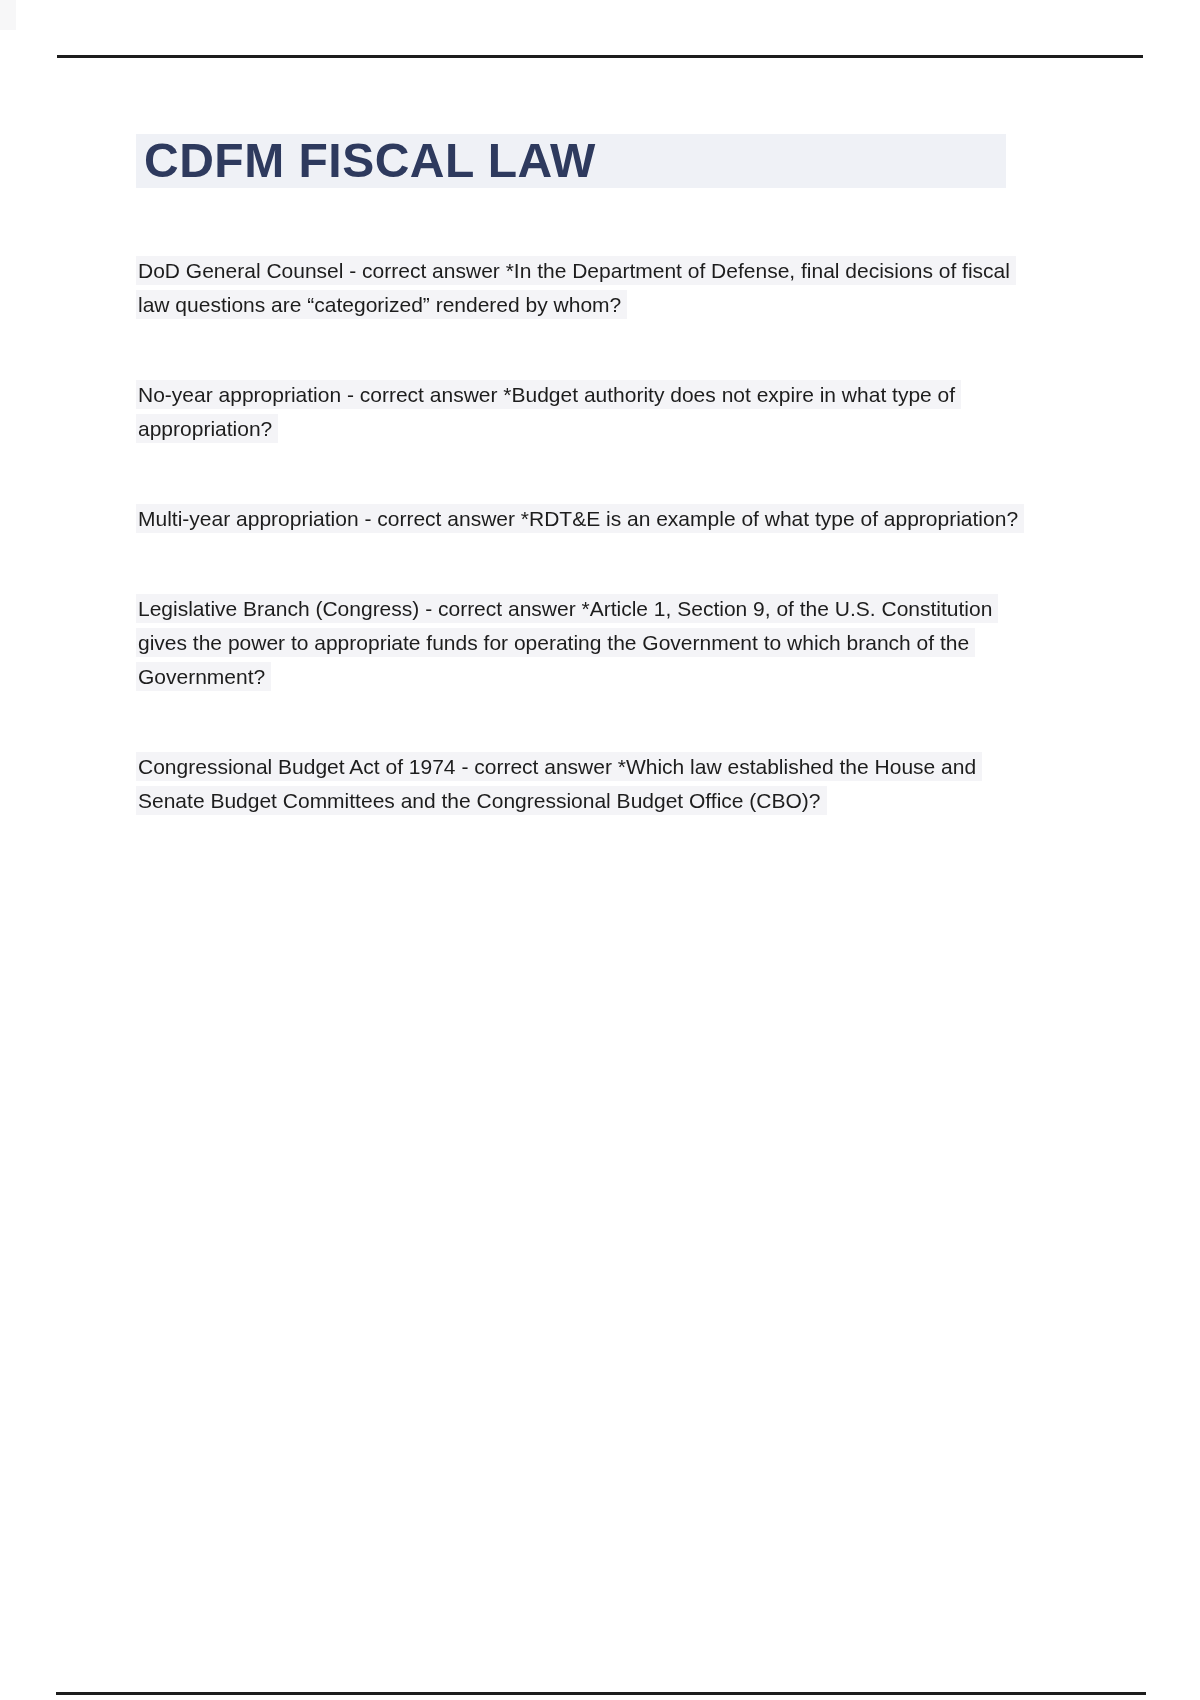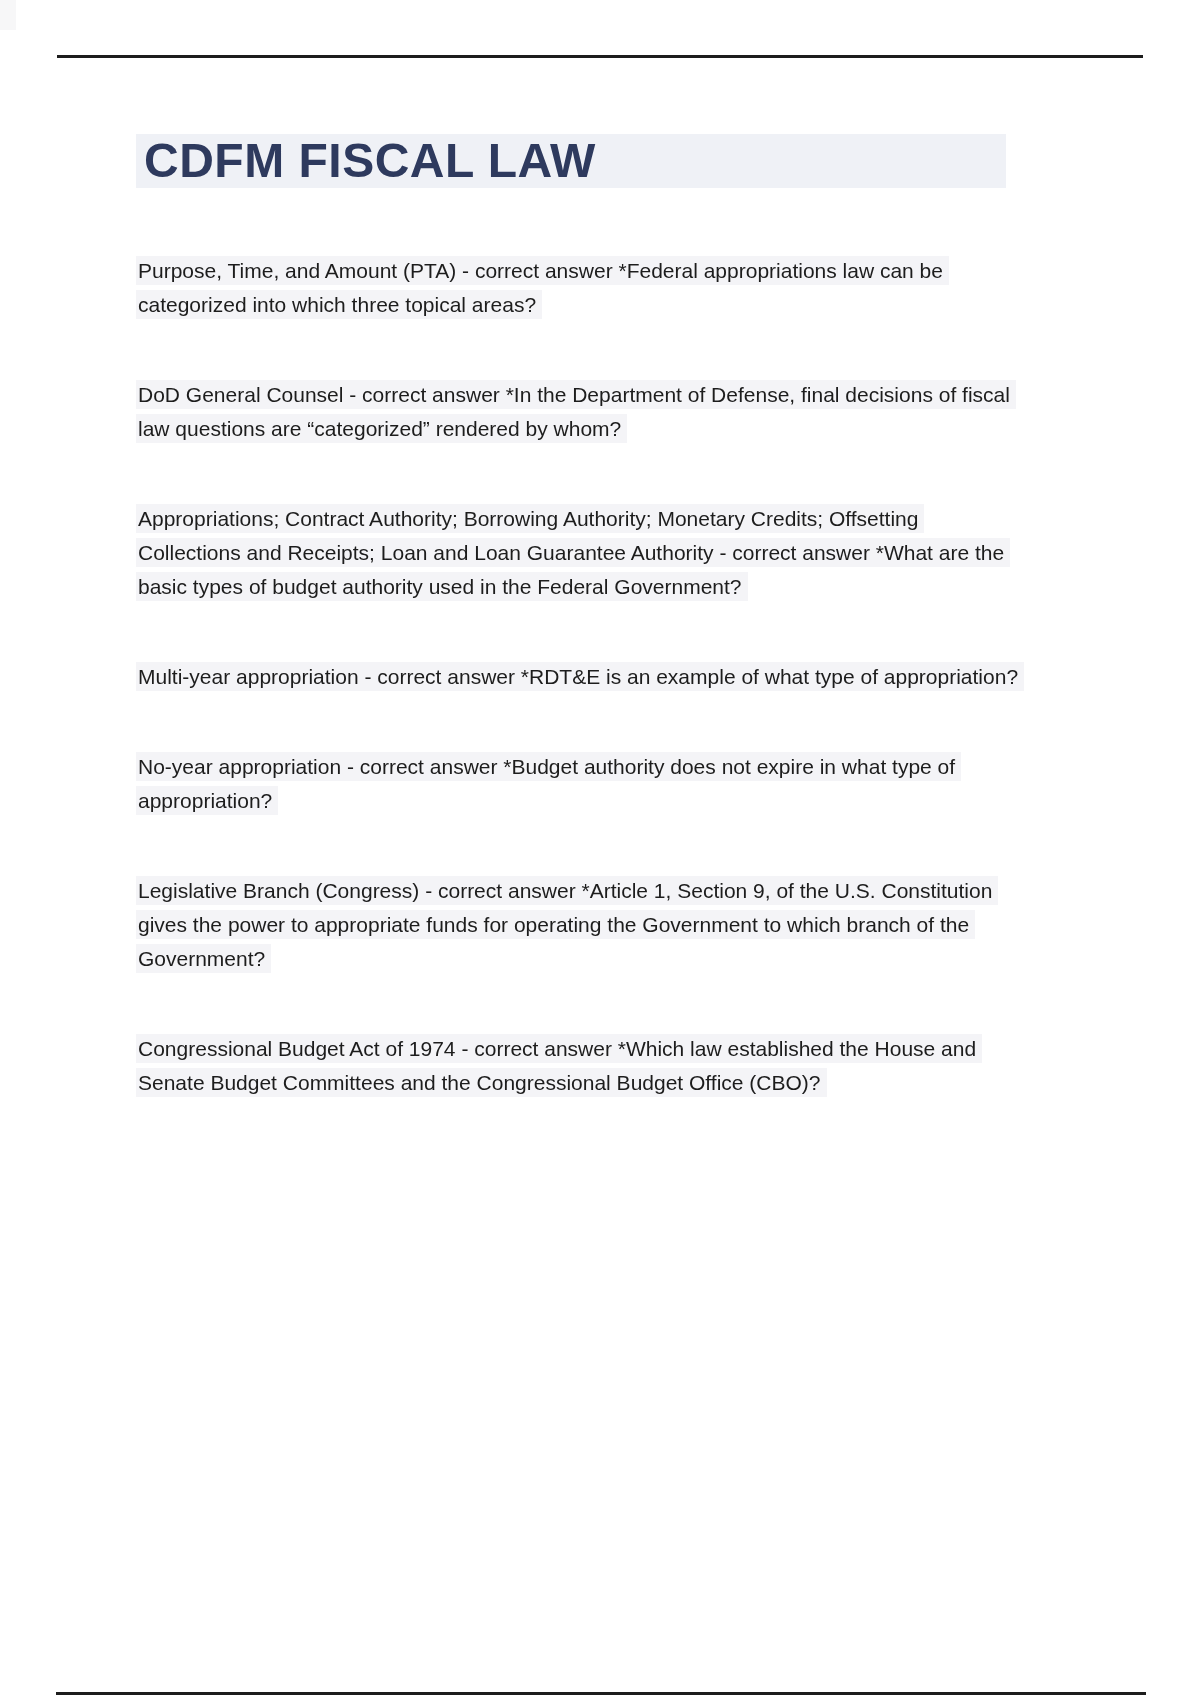--- a/index.html
+++ b/index.html
@@ -73,30 +73,25 @@
 <body>
 
 <div class="page">
   <div class="corner-artifact"></div>
   <div class="rule-top"></div>
 
   <div class="content">
     <h1 class="doc-title">CDFM FISCAL LAW</h1>
 
     <div class="paragraph-list">
-        <p class="qa"><span class="hl">Purpose, Time, and Amount (PTA) - correct answer *Federal appropriations law can be
-categorized into which three topical areas?</span></p>
         <p class="qa"><span class="hl">DoD General Counsel - correct answer *In the Department of Defense, final decisions of fiscal
 law questions are “categorized” rendered by whom?</span></p>
-        <p class="qa"><span class="hl">Appropriations; Contract Authority; Borrowing Authority; Monetary Credits; Offsetting
-Collections and Receipts; Loan and Loan Guarantee Authority - correct answer *What are the
-basic types of budget authority used in the Federal Government?</span></p>
-        <p class="qa"><span class="hl">Multi-year appropriation - correct answer *RDT&amp;E is an example of what type of appropriation?</span></p>
         <p class="qa"><span class="hl">No-year appropriation - correct answer *Budget authority does not expire in what type of
 appropriation?</span></p>
+        <p class="qa"><span class="hl">Multi-year appropriation - correct answer *RDT&amp;E is an example of what type of appropriation?</span></p>
         <p class="qa"><span class="hl">Legislative Branch (Congress) - correct answer *Article 1, Section 9, of the U.S. Constitution
 gives the power to appropriate funds for operating the Government to which branch of the
 Government?</span></p>
         <p class="qa"><span class="hl">Congressional Budget Act of 1974 - correct answer *Which law established the House and
 Senate Budget Committees and the Congressional Budget Office (CBO)?</span></p>
       </div>
   </div>
 
   <div class="rule-bottom"></div>
 </div>

